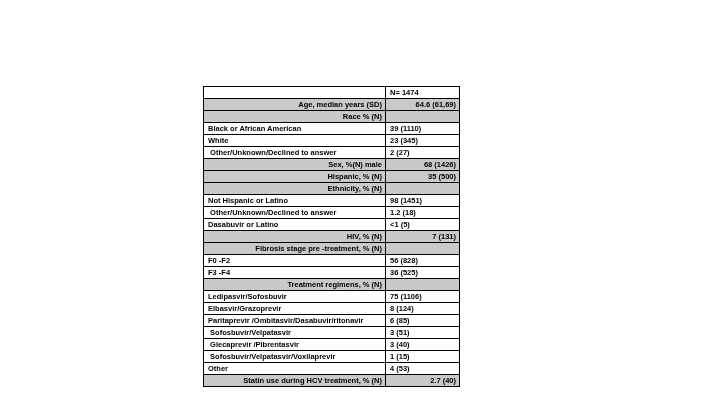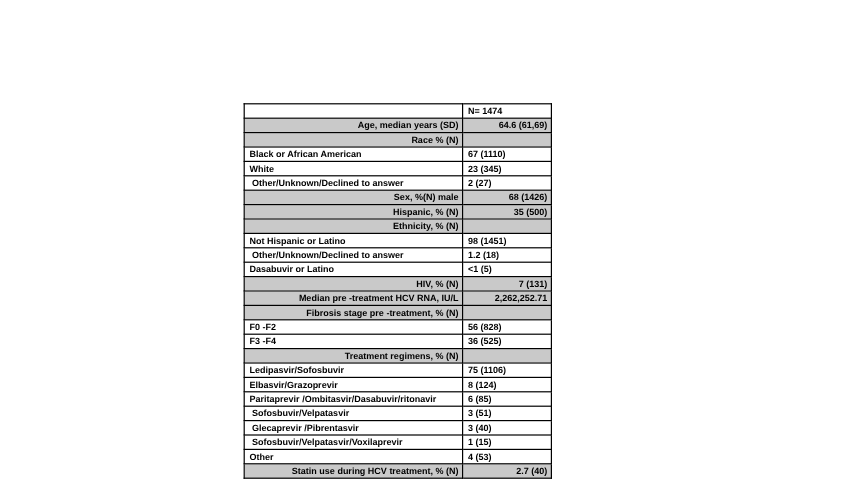--- a/index.html
+++ b/index.html
@@ -66,21 +66,21 @@
         <tr class="shaded">
           <td>Age, median years (SD)</td>
           <td>64.6 (61,69)</td>
         </tr>
         <tr class="shaded">
           <td>Race % (N)</td>
           <td></td>
         </tr>
         <tr>
           <td>Black or African American</td>
-          <td>67 (1110)</td>
+          <td>39 (1110)</td>
         </tr>
         <tr>
           <td>White</td>
           <td>23 (345)</td>
         </tr>
         <tr>
           <td> Other/Unknown/Declined to answer</td>
           <td>2 (27)</td>
         </tr>
         <tr class="shaded">
@@ -103,24 +103,20 @@
           <td> Other/Unknown/Declined to answer</td>
           <td>1.2 (18)</td>
         </tr>
         <tr>
           <td>Dasabuvir or Latino</td>
           <td>&lt;1 (5)</td>
         </tr>
         <tr class="shaded">
           <td>HIV, % (N)</td>
           <td>7 (131)</td>
-        </tr>
-        <tr class="shaded">
-          <td>Median pre -treatment HCV RNA, IU/L</td>
-          <td>2,262,252.71</td>
         </tr>
         <tr class="shaded">
           <td>Fibrosis stage pre -treatment, % (N)</td>
           <td></td>
         </tr>
         <tr>
           <td>F0 -F2</td>
           <td>56 (828)</td>
         </tr>
         <tr>

